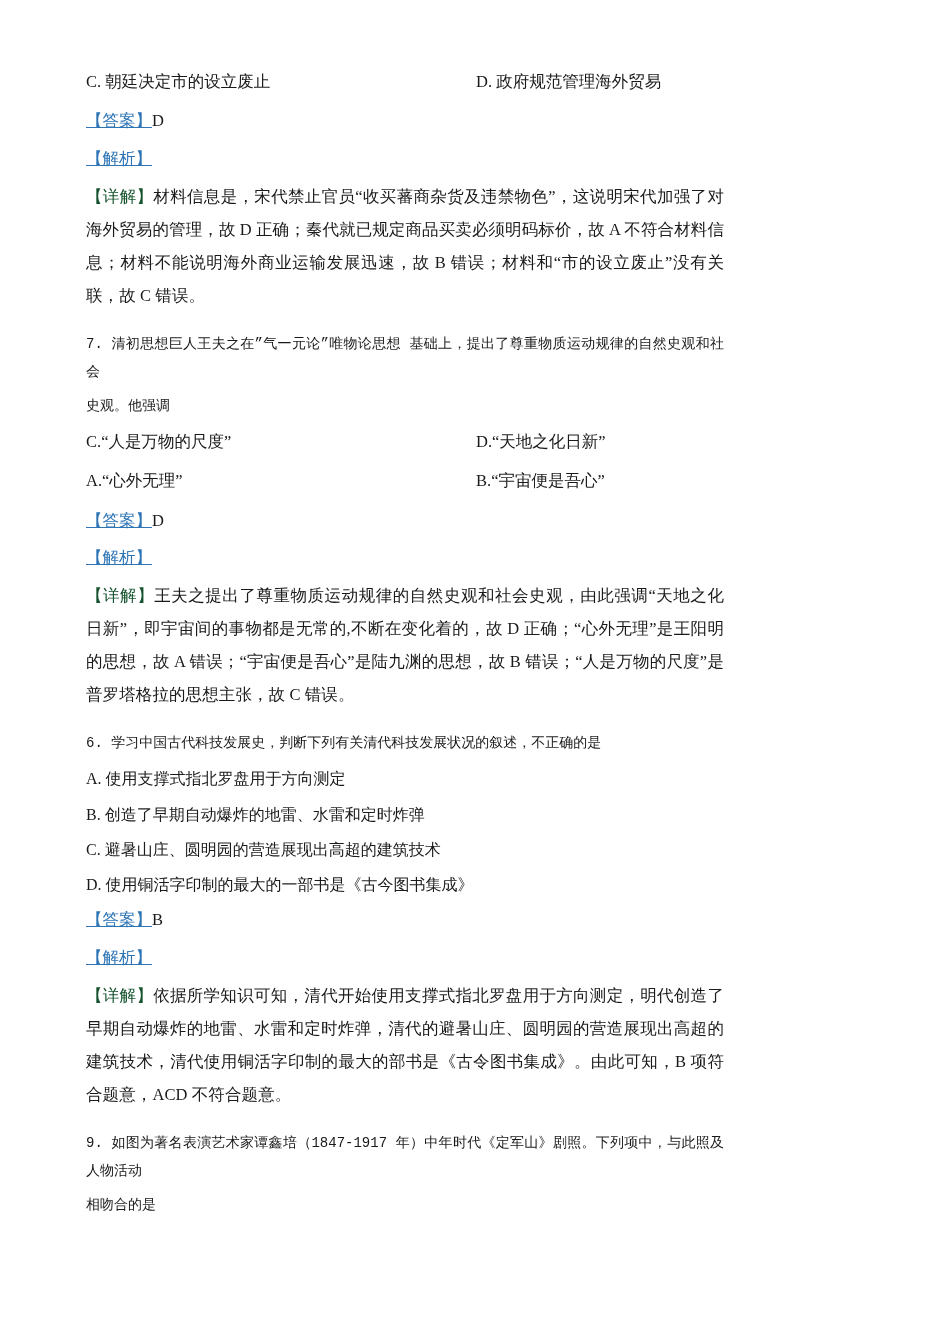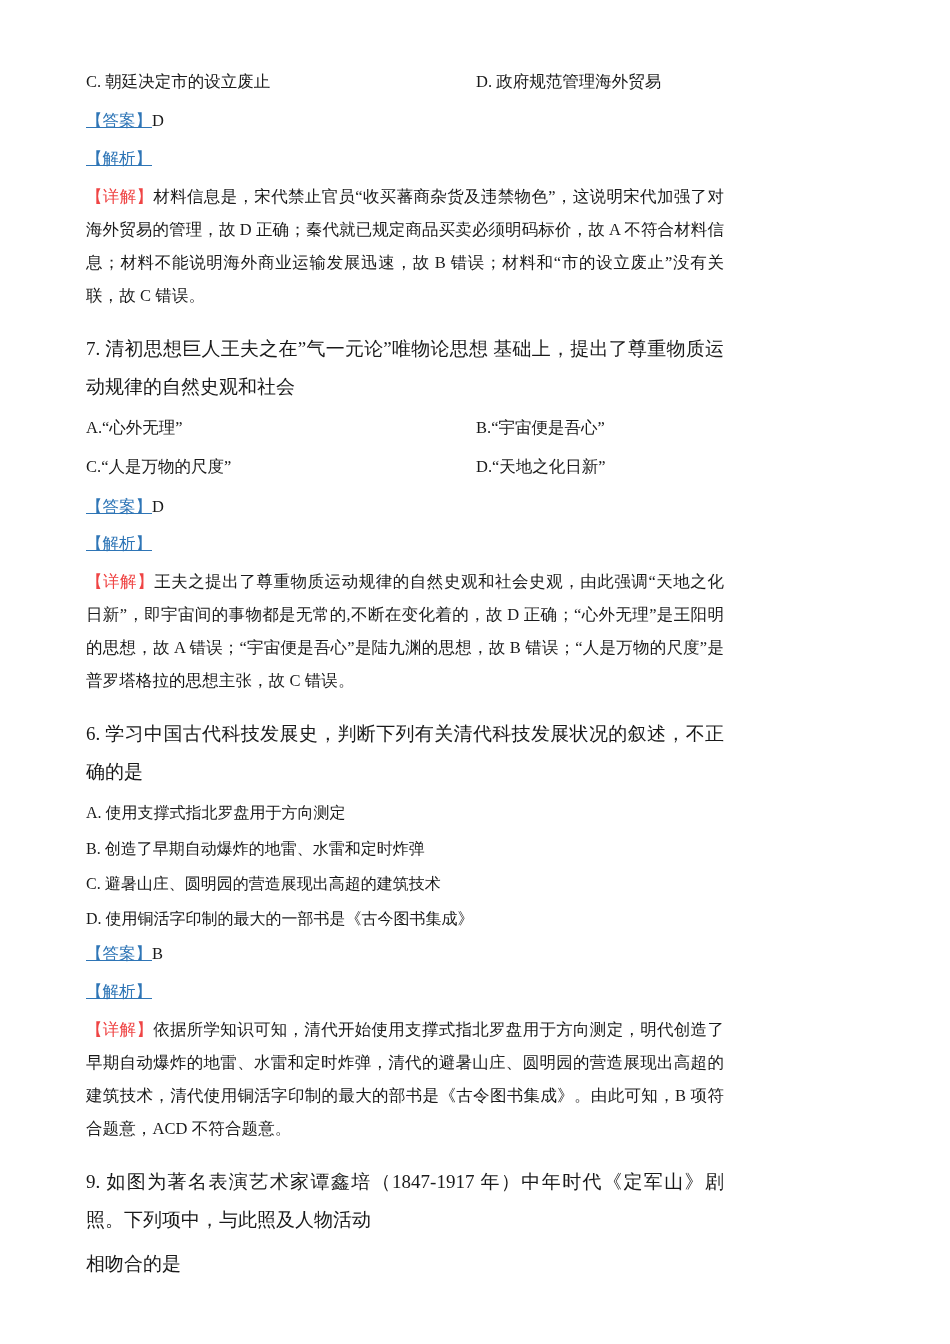--- a/index.html
+++ b/index.html
@@ -52,34 +52,35 @@
     margin: 0 0 6px 0;
   }
   .tag {
     color: #2e75b6;
     text-decoration: underline;
   }
   .tag-val {
     color: #1a1a1a;
   }
   .qline {
-    font-size: 19px;
+    font-size: 14px;
     line-height: 2.0;
     color: #1a1a1a;
     margin: 0 0 6px 0;
     text-align: justify;
+    font-family: Liberation Mono, monospace;
   }
   .opt {
     font-size: 16px;
     line-height: 1.95;
     color: #1a1a1a;
     margin: 0 0 4px 0;
   }
   .spacer-8 { height: 8px; }
-  .detail-label { color: #ef4444; margin-top: 26px; }
+  .detail-label { color: #14532d; margin-top: 26px; }
 </style>
 </head>
 <body>
 
 <div class="page">
 
   <div class="two-col">
     <div class="col-a">C. 朝廷决定市的设立废止</div>
     <div class="col-b">D. 政府规范管理海外贸易</div>
   </div>
@@ -92,29 +93,30 @@
     <span class="tag">【解析】</span>
   </div>
 
   <div class="para">
     <span class="detail-label">【详解】</span><span>材料信息是，宋代禁止官员“收买蕃商杂货及违禁物色”，这说明宋代加强了对海外贸易的管理，故 D 正确；秦代就已规定商品买卖必须明码标价，故 A 不符合材料信息；材料不能说明海外商业运输发展迅速，故 B 错误；材料和“市的设立废止”没有关联，故 C 错误。</span>
   </div>
 
   <div class="spacer-8"></div>
 
   <div class="qline">7. 清初思想巨人王夫之在”气一元论”唯物论思想   基础上，提出了尊重物质运动规律的自然史观和社会</div>
+  <div class="qline">史观。他强调</div>
+
+  <div class="two-col">
+    <div class="col-a">C.“人是万物的尺度”</div>
+    <div class="col-b">D.“天地之化日新”</div>
+  </div>
 
   <div class="two-col">
     <div class="col-a">A.“心外无理”</div>
     <div class="col-b">B.“宇宙便是吾心”</div>
-  </div>
-
-  <div class="two-col">
-    <div class="col-a">C.“人是万物的尺度”</div>
-    <div class="col-b">D.“天地之化日新”</div>
   </div>
 
   <div class="tagline">
     <span class="tag">【答案】</span><span class="tag-val">D</span>
   </div>
 
   <div class="tagline">
     <span class="tag">【解析】</span>
   </div>
 

